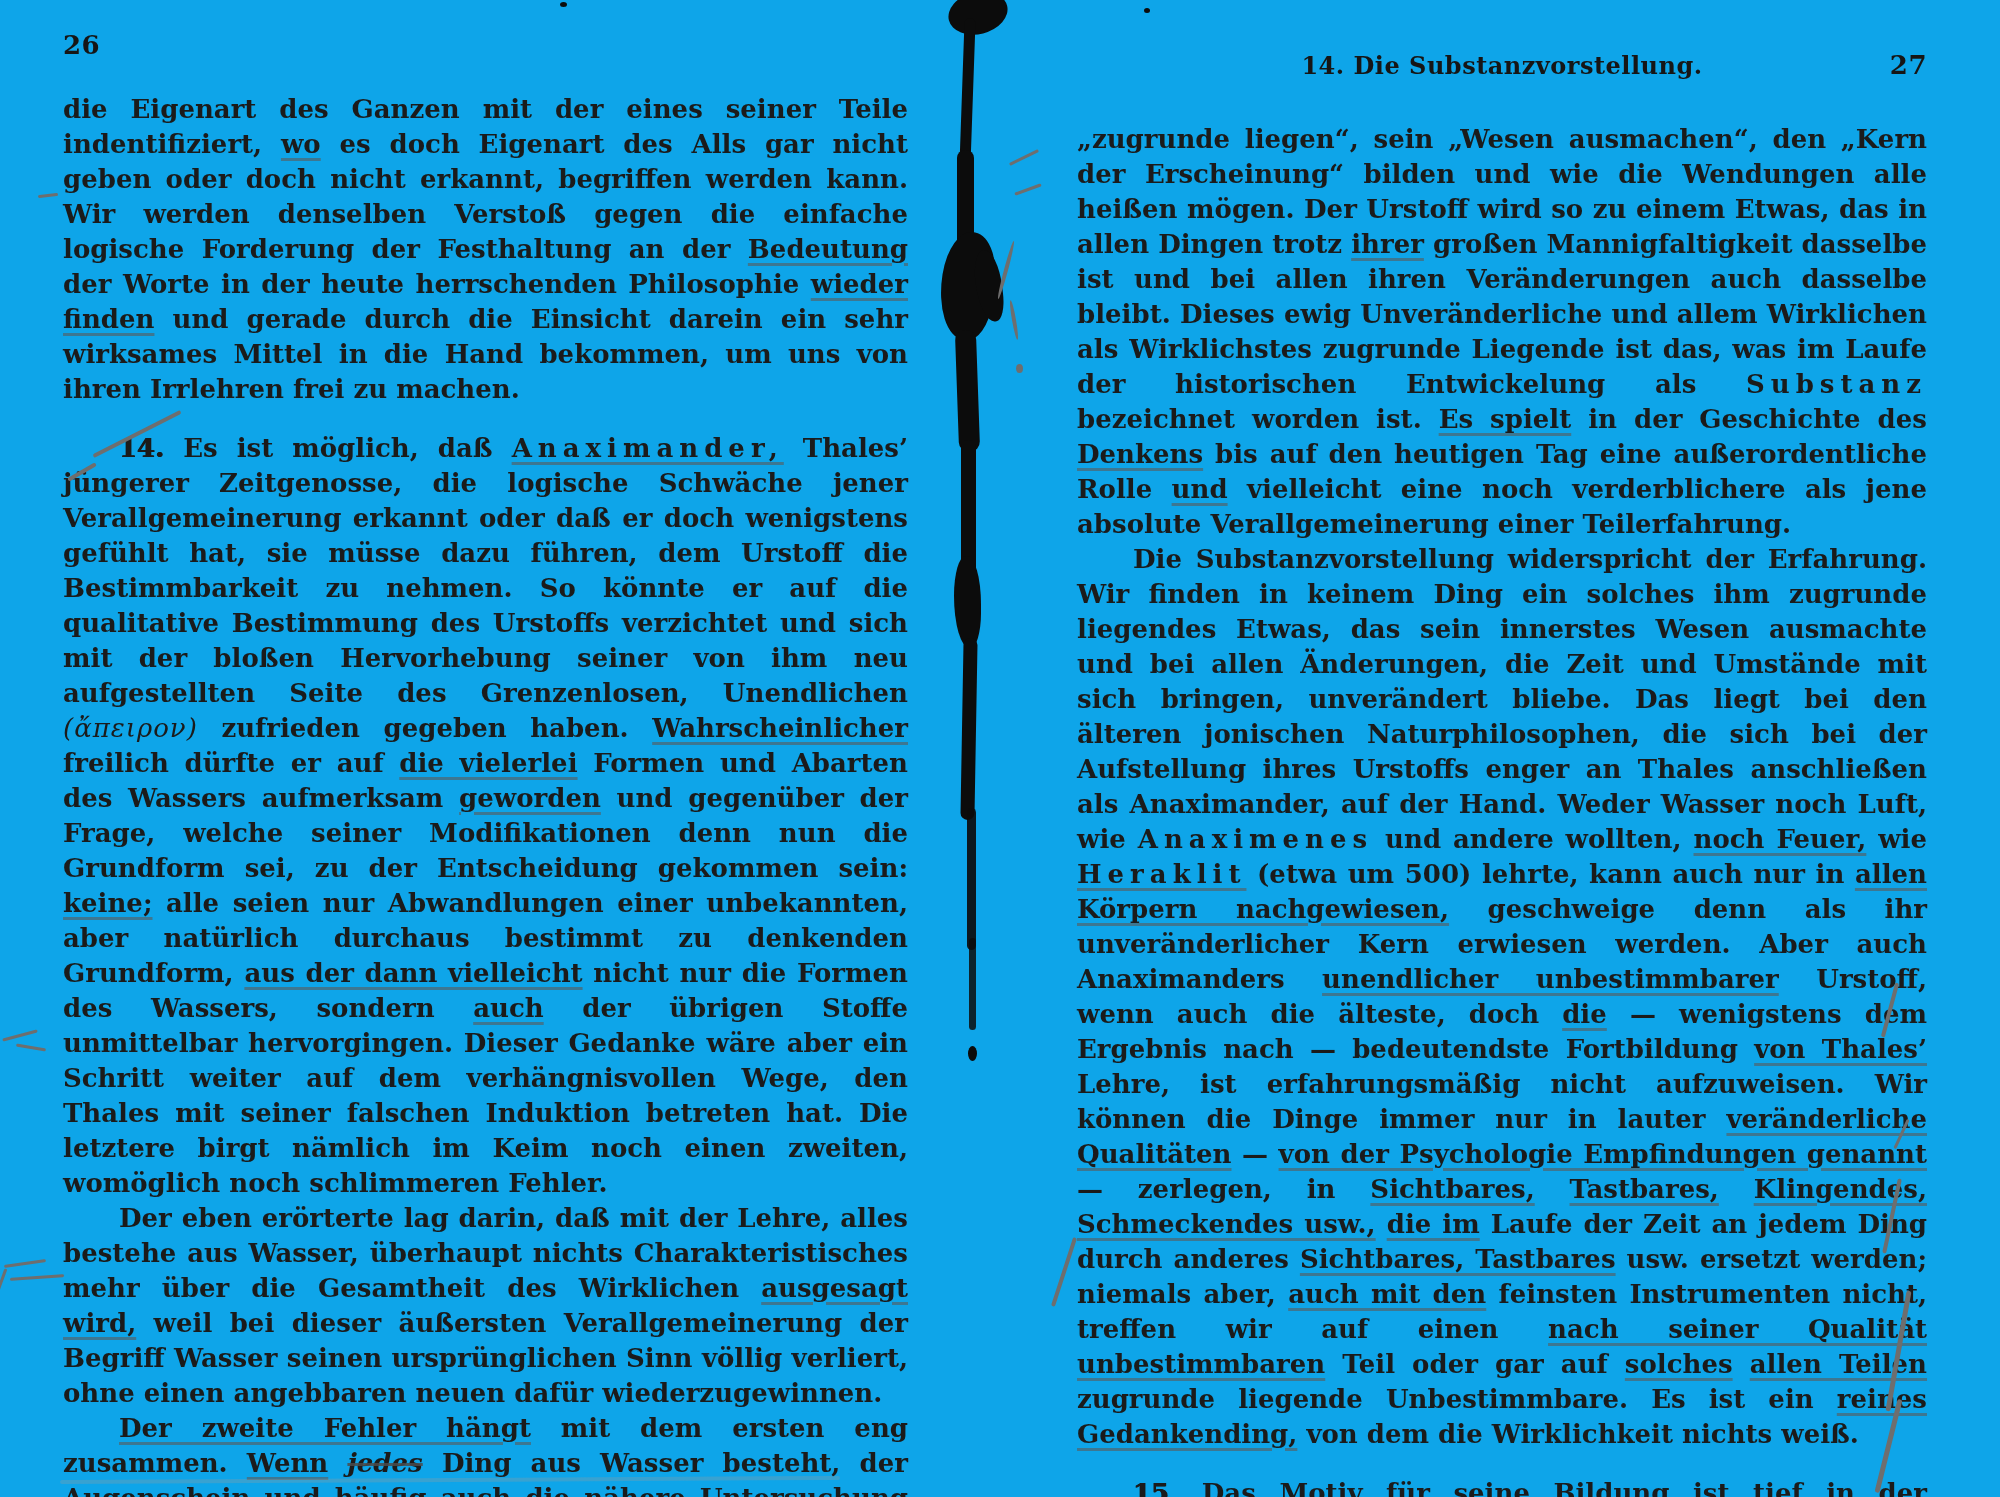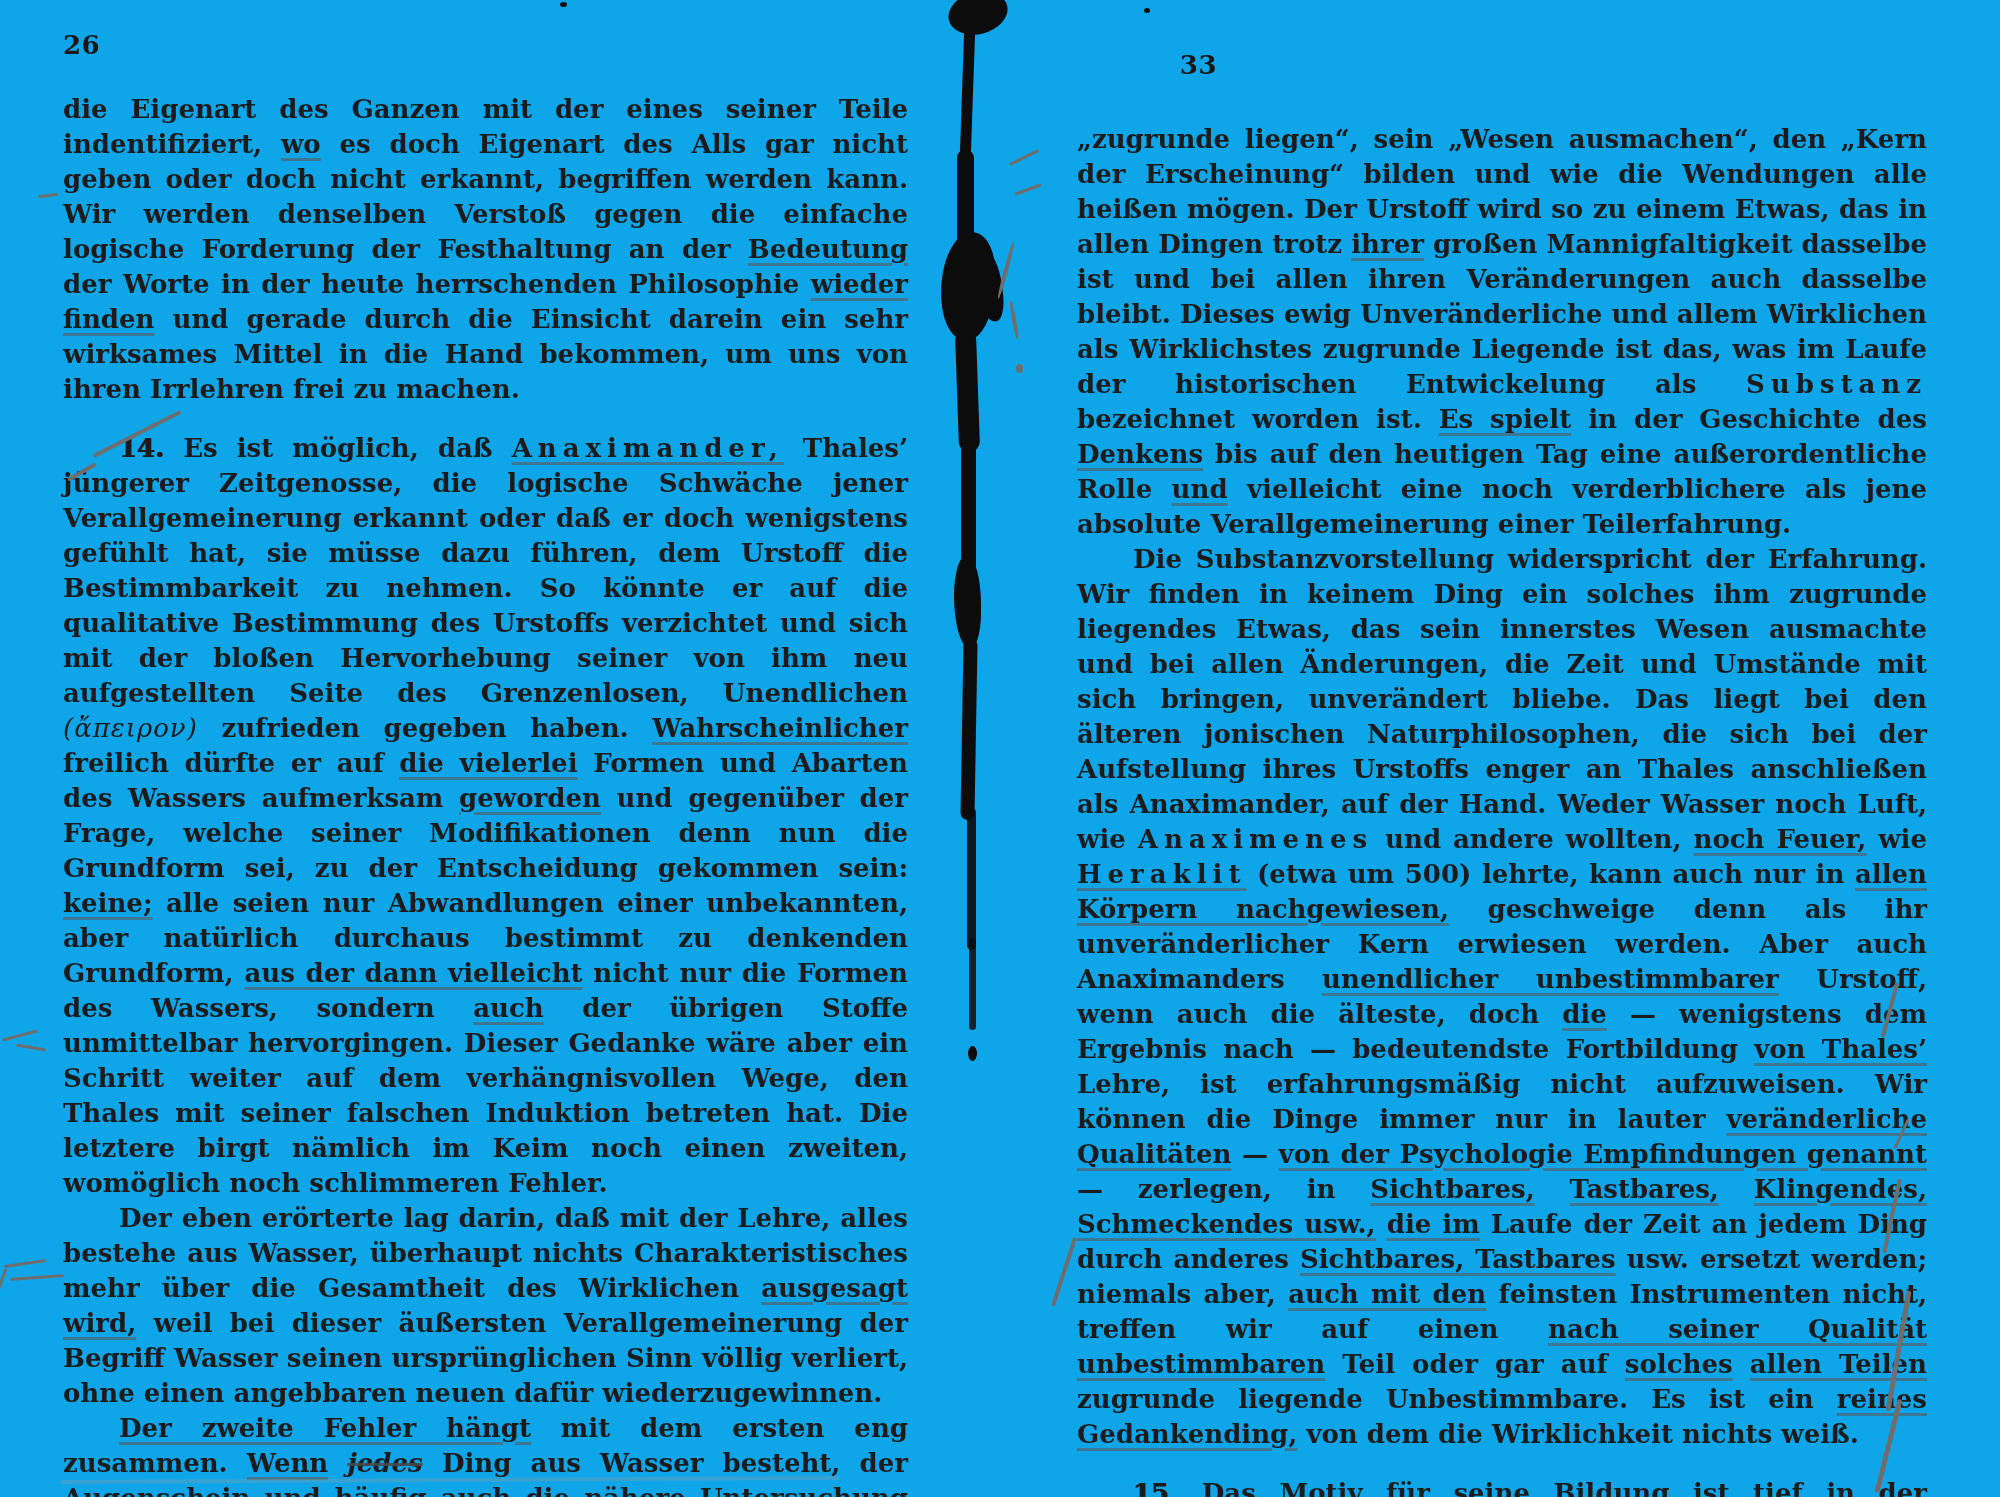--- a/index.html
+++ b/index.html
@@ -66,21 +66,22 @@
         <p class="para"><span>die Eigenart des Ganzen mit der eines seiner Teile indentifiziert, </span><span class="seg-u">wo</span><span> es doch Eigenart des Alls gar nicht geben oder doch nicht erkannt, begriffen werden kann.  Wir werden denselben Verstoß gegen die einfache logische Forderung der Festhaltung an der </span><span class="seg-u">Bedeutung</span><span> der Worte in der heute herrschenden Philosophie </span><span class="seg-u">wieder finden</span><span> und gerade durch die Einsicht darein ein sehr wirksames Mittel in die Hand bekommen, um uns von ihren Irrlehren frei zu machen.</span></p>
         <p class="para indent space-before"><span class="seg-b">14.</span><span> Es ist möglich, daß </span><span class="seg-sp seg-u">Anaximander,</span><span> Thales’ jüngerer Zeitgenosse, die logische Schwäche jener Verallgemeinerung erkannt oder daß er doch wenigstens gefühlt hat, sie müsse dazu führen, dem Urstoff die Bestimmbarkeit zu nehmen.  So könnte er auf die qualitative Bestimmung des Urstoffs verzichtet und sich mit der bloßen Hervorhebung seiner von ihm neu aufgestellten Seite des Grenzenlosen, Unendlichen </span><span class="seg-it">(ἄπειρον)</span><span> zufrieden gegeben haben. </span><span class="seg-u">Wahrscheinlicher</span><span> freilich dürfte er auf </span><span class="seg-u">die vielerlei</span><span> Formen und Abarten des Wassers aufmerksam </span><span class="seg-u">geworden</span><span> und gegenüber der Frage, welche seiner Modifikationen denn nun die Grundform sei, zu der Entscheidung gekommen sein: </span><span class="seg-u">keine;</span><span> alle seien nur Abwandlungen einer unbekannten, aber natürlich durchaus bestimmt zu denkenden Grundform, </span><span class="seg-u">aus der dann vielleicht</span><span> nicht nur die Formen des Wassers, sondern </span><span class="seg-u">auch</span><span> der übrigen Stoffe unmittelbar hervorgingen.  Dieser Gedanke wäre aber ein Schritt weiter auf dem verhängnisvollen Wege, den Thales mit seiner falschen Induktion betreten hat. Die letztere birgt nämlich im Keim noch einen zweiten, womöglich noch schlimmeren Fehler.</span></p>
         <p class="para indent"><span>Der eben erörterte lag darin, daß mit der Lehre, alles bestehe aus Wasser, überhaupt nichts Charakteristisches mehr über die Gesamtheit des Wirklichen </span><span class="seg-u">ausgesagt wird,</span><span> weil bei dieser äußersten Verallgemeinerung der Begriff Wasser seinen ursprünglichen Sinn völlig verliert, ohne einen angebbaren neuen dafür wiederzugewinnen.</span></p>
         <p class="para indent"><span class="seg-u">Der zweite Fehler hängt</span><span> mit dem ersten eng zusammen. </span><span class="seg-u">Wenn</span><span> </span><span class="seg-x">jedes</span><span> Ding aus Wasser besteht, der Augenschein und häufig auch die nähere Untersuchung aber keine Spur oder doch eben nur Spuren von dem </span></p>
       </div>
   </div>
 
   <div class="page page-right">
     <div class="page-header">
       <span class="pageno"></span>
-      <span class="pageno">33</span>
+      <span class="running-title">14. Die Substanzvorstellung.</span>
+      <span class="pageno">27</span>
     </div>
     <div class="page-body" id="right-body">
         <p class="para"><span>„zugrunde liegen“, sein „Wesen ausmachen“, den „Kern der Erscheinung“ bilden und wie die Wendungen alle heißen mögen. Der Urstoff wird so zu einem Etwas, das in allen Dingen trotz </span><span class="seg-u">ihrer</span><span> großen Mannigfaltigkeit dasselbe ist und bei allen ihren Veränderungen auch dasselbe bleibt.  Dieses ewig Unveränderliche und allem Wirklichen als Wirklichstes zugrunde Liegende ist das, was im Laufe der historischen Entwickelung als </span><span class="seg-sp">Substanz</span><span> bezeichnet worden ist.  </span><span class="seg-u">Es spielt</span><span> in der Geschichte des </span><span class="seg-u">Denkens</span><span> bis auf den heutigen Tag eine außerordentliche Rolle </span><span class="seg-u">und</span><span> vielleicht eine noch verderblichere als jene absolute Verallgemeinerung einer Teilerfahrung.</span></p>
         <p class="para indent"><span>Die Substanzvorstellung widerspricht der Erfahrung.  Wir finden in keinem Ding ein solches ihm zugrunde liegendes Etwas, das sein innerstes Wesen ausmachte und bei allen Änderungen, die Zeit und Umstände mit sich bringen, unverändert bliebe.  Das liegt bei den älteren jonischen Naturphilosophen, die sich bei der Aufstellung ihres Urstoffs enger an Thales anschließen als Anaximander, auf der Hand.  Weder Wasser noch Luft, wie </span><span class="seg-sp">Anaximenes</span><span> und andere wollten, </span><span class="seg-u">noch Feuer,</span><span> wie </span><span class="seg-sp seg-u">Heraklit</span><span> (etwa um 500) lehrte, kann auch nur in </span><span class="seg-u">allen Körpern nachgewiesen,</span><span> geschweige denn als ihr unveränderlicher Kern erwiesen werden.  Aber auch Anaximanders </span><span class="seg-u">unendlicher unbestimmbarer</span><span> Urstoff, wenn auch die älteste, doch </span><span class="seg-u">die</span><span> — wenigstens dem Ergebnis nach — bedeutendste Fortbildung </span><span class="seg-u">von Thales’</span><span> Lehre, ist erfahrungsmäßig nicht aufzuweisen.  Wir können die Dinge immer nur in lauter </span><span class="seg-u">veränderliche Qualitäten</span><span> — </span><span class="seg-u">von der Psychologie Empfindungen genannt</span><span> — zerlegen, in </span><span class="seg-u">Sichtbares,</span><span> </span><span class="seg-u">Tastbares,</span><span> </span><span class="seg-u">Klingendes,</span><span> </span><span class="seg-u">Schmeckendes usw.,</span><span> </span><span class="seg-u">die im</span><span> Laufe der Zeit an jedem Ding durch anderes </span><span class="seg-u">Sichtbares, Tastbares</span><span> usw. ersetzt werden; niemals aber, </span><span class="seg-u">auch mit den</span><span> feinsten Instrumenten nicht, treffen wir auf einen </span><span class="seg-u">nach seiner Qualität unbestimmbaren</span><span> Teil oder gar auf </span><span class="seg-u">solches</span><span> </span><span class="seg-u">allen Teilen</span><span> zugrunde liegende Unbestimmbare.  Es ist ein </span><span class="seg-u">reines Gedankending,</span><span> von dem die Wirklichkeit nichts weiß.</span></p>
         <p class="para indent space-before"><span class="seg-b">15.</span><span> </span><span class="seg-u">Das Motiv</span><span> für </span><span class="seg-u">seine</span><span> Bildung ist tief in der seelischen und sogar der organischen Natur des Menschen </span></p>
       </div>
   </div>
 
   <div>
     <div class="ink r50" style="left:948px;top:-8px;width:60px;height:42px;transform:rotate(-14deg);"></div>

